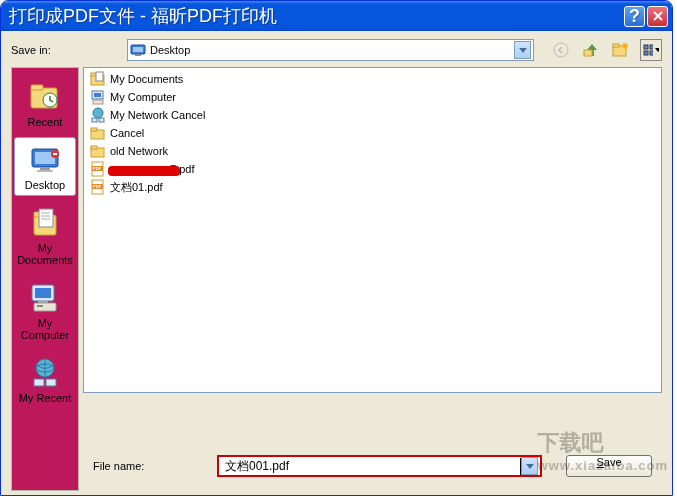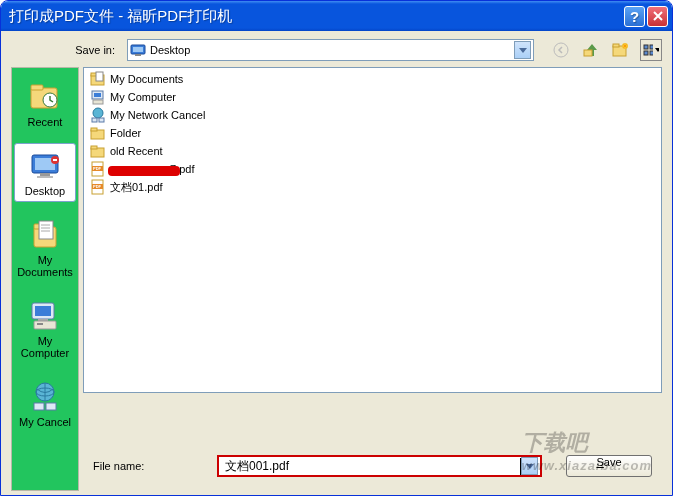--- a/index.html
+++ b/index.html
@@ -19,21 +19,21 @@
   overflow: hidden;
   position: relative;
 }
 .titlebar {
   height: 30px;
   background: linear-gradient(to bottom, #3f8cf3 0%, #0855dd 10%, #0855dd 90%, #0345c8 100%);
   display: flex;
   align-items: center;
   padding: 0 4px 0 8px;
   color: #fff;
-  font-size: 15px;
+  font-size: 18px;
   text-shadow: 1px 1px 1px rgba(0,0,0,0.3);
 }
 .titlebar .title { flex: 1; }
 .titlebar .tbtn {
   width: 21px; height: 21px;
   margin-left: 2px;
   border: 1px solid #fff;
   border-radius: 3px;
   display: flex; align-items: center; justify-content: center;
   font-weight: bold;
@@ -50,21 +50,20 @@
 }
 .toprow {
   display: flex;
   align-items: center;
   height: 34px;
   padding: 6px 10px 2px 10px;
   gap: 6px;
 }
 .toprow .label {
   width: 110px;
-  text-align: right;
   padding-right: 6px;
 }
 .savein-combo {
   flex: 1;
   height: 22px;
   background: #fff;
   border: 1px solid #7f9db9;
   display: flex;
   align-items: center;
   padding: 0 2px;
@@ -84,26 +83,26 @@
 }
 .nav-icons .nico.active { color: #000; }
 .body-row {
   flex: 1;
   display: flex;
   padding: 2px 10px 6px 10px;
   gap: 4px;
 }
 .places-bar {
   width: 98px;
-  background: #22c55e;
+  background: #be185d;
   border: 1px solid #b8b8a8;
   display: flex;
   flex-direction: column;
   padding: 6px 2px;
-  gap: 10px;
+  gap: 4px;
   overflow: hidden;
 }
 .place {
   display: flex;
   flex-direction: column;
   align-items: center;
   padding: 6px 2px 4px 2px;
   border: 1px solid transparent;
   border-radius: 3px;
   gap: 3px;
@@ -174,28 +173,27 @@
 .redacted::before {
   content: "";
   position: absolute;
   left: -2px; top: 3px;
   width: 72px; height: 10px;
   background: #d00;
   border-radius: 4px;
 }
 .watermark {
   position: absolute;
-  right: 20px;
+  right: 4px;
   bottom: 22px;
   font-size: 22px;
   color: rgba(0,0,0,0.25);
   font-weight: bold;
   pointer-events: none;
   font-family: "Microsoft YaHei", sans-serif;
-  font-style: italic;
 }
 .watermark .wm-sub { font-size: 13px; display:block; text-align:center; letter-spacing: 1px;}
 .cursor-bar { border-right: 1px solid #000; padding-right:0; }
 svg { display:block; }
 </style>
 </head>
 <body>
 
 <div class="window">
   <div class="titlebar">
@@ -313,21 +311,21 @@
         <div class="place">
           <div class="pico">
             <svg width="34" height="32">
                 <circle cx="17" cy="11" r="9" fill="#5ab5d5" stroke="#2a7aa0"></circle>
                 <ellipse cx="17" cy="11" rx="9" ry="4" fill="none" stroke="#2a7aa0"></ellipse>
                 <path d="M17 2 L17 20 M9 8 Q17 15 25 8" stroke="#2a7aa0" fill="none"></path>
                 <rect x="6" y="22" width="10" height="7" fill="#dde8f5" stroke="#5a7aa8"></rect>
                 <rect x="18" y="22" width="10" height="7" fill="#dde8f5" stroke="#5a7aa8"></rect>
               </svg>
           </div>
-          <span class="plabel">My Cancel</span>
+          <span class="plabel">My Recent</span>
         </div>
       </div>
 
       <div style="flex:1;display:flex;flex-direction:column;gap:6px;">
         <div class="filelist">
           <div class="fitem">
             <span class="fico">
                 <svg width="16" height="16">
                   <rect x="1" y="4" width="13" height="10" fill="#f5d87a" stroke="#c8a030"></rect>
                   <rect x="1" y="2" width="6" height="3" fill="#f5d87a" stroke="#c8a030"></rect>
@@ -356,30 +354,30 @@
               </span>
             <span class="ftxt">My Network Cancel</span>
           </div>
           <div class="fitem">
             <span class="fico">
                 <svg width="16" height="16">
                   <rect x="1" y="5" width="13" height="9" fill="#f5d87a" stroke="#c8a030"></rect>
                   <rect x="1" y="3" width="6" height="3" fill="#f5d87a" stroke="#c8a030"></rect>
                 </svg>
               </span>
-            <span class="ftxt">Folder</span>
+            <span class="ftxt">Cancel</span>
           </div>
           <div class="fitem">
             <span class="fico">
                 <svg width="16" height="16">
                   <rect x="1" y="5" width="13" height="9" fill="#f5d87a" stroke="#c8a030"></rect>
                   <rect x="1" y="3" width="6" height="3" fill="#f5d87a" stroke="#c8a030"></rect>
                 </svg>
               </span>
-            <span class="ftxt">old Recent</span>
+            <span class="ftxt">old Network</span>
           </div>
           <div class="fitem">
             <span class="fico">
                 <svg width="16" height="16">
                   <rect x="2" y="1" width="11" height="14" fill="#fff" stroke="#c8a030"></rect>
                   <rect x="2" y="5" width="11" height="5" fill="#e58a2a"></rect>
                   <text x="3" y="9" font-size="4" fill="#fff" font-weight="bold">PDF</text>
                 </svg>
               </span>
             <span class="ftxt redacted" style="padding-left:60px">7.pdf</span>

